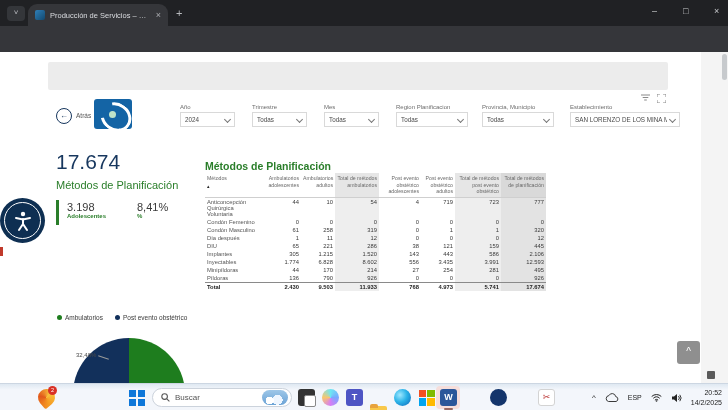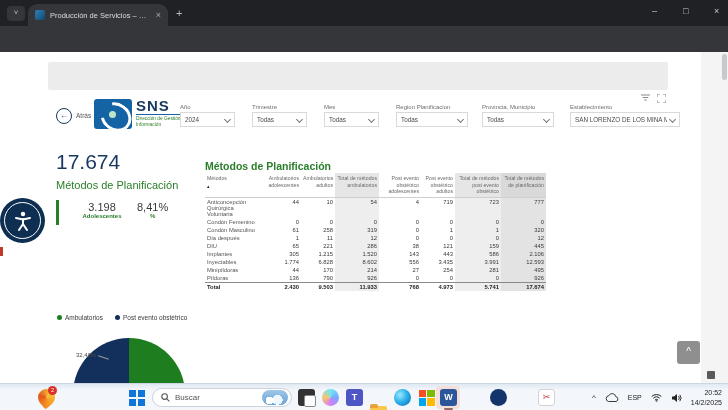--- a/index.html
+++ b/index.html
@@ -50,21 +50,21 @@
   .filter{position:absolute;top:52px;}
   .filter-label{font-size:6px;color:#6d6d6d;margin-bottom:2px;}
   .filter-box{height:15px;border:1px solid #d9d9d9;background:#fff;display:flex;align-items:center;
               justify-content:space-between;padding:0 4px;box-sizing:border-box;}
   .filter-value{font-size:6.3px;color:#4a4a4a;white-space:nowrap;overflow:hidden;}
   .chev{width:4px;height:4px;border-right:1px solid #777;border-bottom:1px solid #777;transform:rotate(45deg);flex:0 0 auto;margin-left:3px;}
 
   
   .kpi-total{position:absolute;left:56px;top:98px;font-size:21px;color:#17375e;}
   .kpi-title{position:absolute;left:56px;top:127px;font-size:11px;color:#2a7e2a;}
-  .stats{position:absolute;left:56px;top:148px;border-left:3px solid #2a7e2a;padding:1px 0 1px 8px;text-align:center;}
+  .stats{position:absolute;left:56px;top:148px;border-left:3px solid #2a7e2a;padding:1px 0 1px 8px;}
   .stat{display:grid;grid-template-columns:70px auto;margin-bottom:5px;}
   .stat-value{font-size:11px;color:#3a3a3a;}
   .stat-label{font-size:6px;font-weight:bold;color:#2a7e2a;}
 
   
   .a11y{position:absolute;left:0px;top:146px;width:45px;height:45px;border-radius:50%;background:#0e2f52;
         display:flex;align-items:center;justify-content:center;}
   .a11y-ring{width:37px;height:37px;border:1.6px solid #fff;border-radius:50%;display:flex;align-items:center;justify-content:center;box-sizing:border-box;}
   .red-sliver{position:absolute;left:0;top:195px;width:3px;height:9px;background:#c0392b;}
 
@@ -188,24 +188,20 @@
     </svg>
     <svg width="9" height="9" viewBox="0 0 9 9">
       <path d="M0 3 V0 H3 M6 0 H9 V3 M9 6 V9 H6 M3 9 H0 V6" fill="none" stroke="#8a8a8a"></path>
     </svg>
   </div>
 
   <div class="backbtn">←</div>
   <div class="back-label">Atrás</div>
   <div class="logo">
     <div class="logo-ic"></div>
-    <div>
-      <div class="logo-title">SNS</div>
-      <div class="logo-sub">Dirección de Gestión de la Información</div>
-    </div>
   </div>
 
   <div class="filter" style="left:180px;width:55px;">
     <div class="filter-label">Año</div>
     <div class="filter-box">
       <span class="filter-value">2024</span>
       <span class="chev"></span>
     </div>
   </div>
   <div class="filter" style="left:252px;width:55px;">

